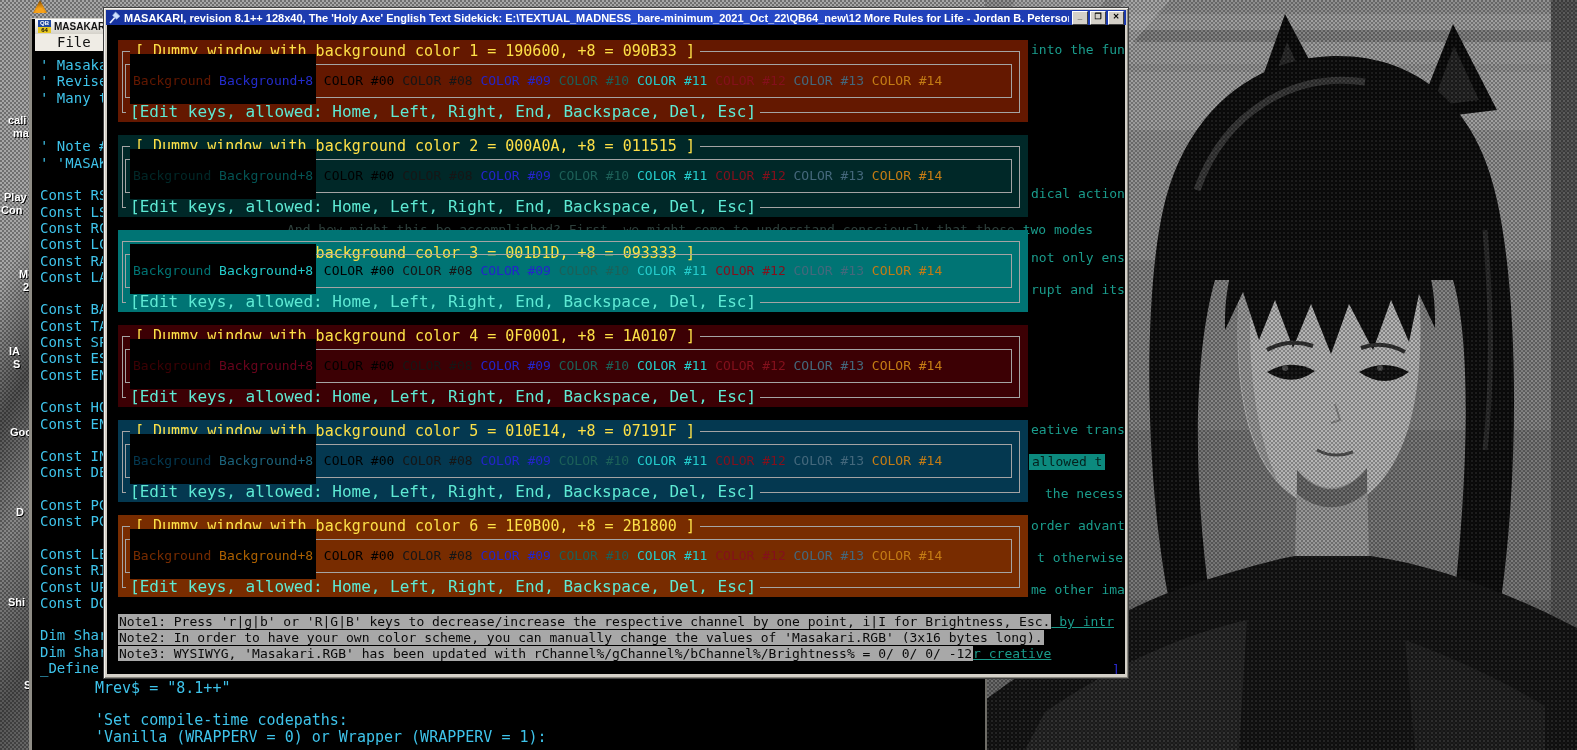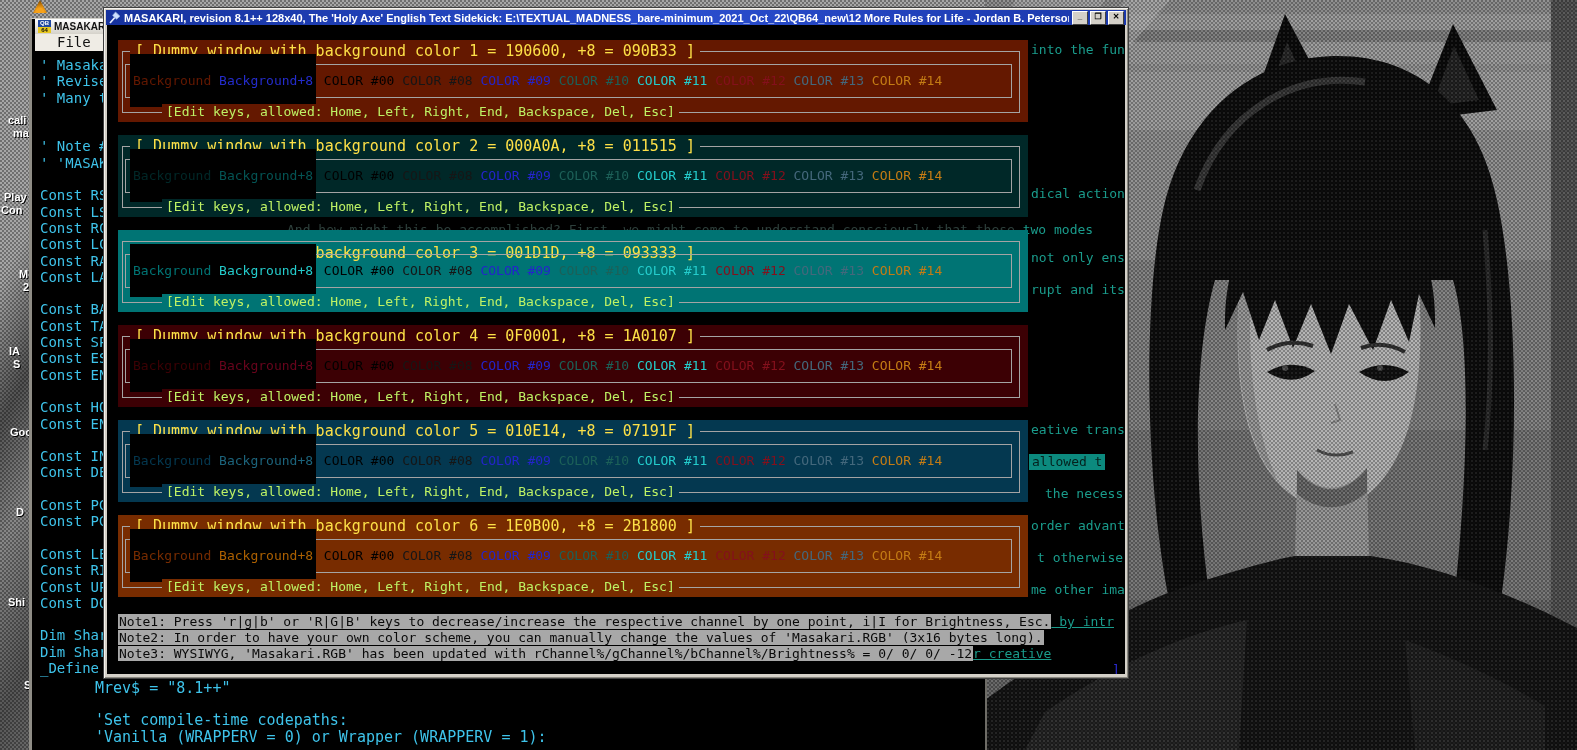--- a/index.html
+++ b/index.html
@@ -53,21 +53,21 @@
   .dw-topline{top:11px;}
   .dw-vl{position:absolute;width:1px;background:#a4a4a4;top:11px;bottom:9px;}
   .dw-vl.l{left:4px;} .dw-vl.r{right:8px;}
   .dw-title{position:absolute;left:12px;top:3px;padding:0 5px;color:#fde047;
     font-size:15px;line-height:16px;white-space:nowrap;}
   .dw-inner{position:absolute;left:7px;top:24px;right:16px;height:34px;border:1px solid #a4a4a4;
     white-space:nowrap;font-size:13px;line-height:16px;padding:8px 0 0 4px;box-sizing:border-box;}
   .dw-chip{background:#000;padding:19px 3px;}
   .dw-editrow{position:absolute;left:0;right:0;top:64px;height:16px;}
   .dw-editrow .ln{position:absolute;left:4px;right:8px;top:8px;height:1px;background:#a4a4a4;}
-  .dw-edit{position:absolute;left:8px;top:0;padding:0 4px;color:#bef264;font-size:13px;line-height:16px;white-space:nowrap;margin-left:36px;}
+  .dw-edit{position:absolute;left:8px;top:0;padding:0 4px;color:#5eead4;font-size:16px;line-height:16px;white-space:nowrap;}
   
   .frag{position:absolute;color:#1a9c8c;font-size:13px;line-height:16px;white-space:nowrap;}
   .frag.chip{background:#0c8a7e;color:#04211d;padding:0 3px;}
   #bg-line{position:absolute;left:180px;top:197px;font-size:13px;line-height:16px;white-space:nowrap;color:#2e403c;}
   #bg-line .hl{color:#1a9c8c;}
   
   .note-row{position:absolute;left:11px;font-size:13px;line-height:16px;white-space:nowrap;}
   .note-chip{background:#a8a8a8;color:#0a0a0a;padding:0 1px;}
   .note-suffix{color:#1a9c8c;text-decoration:underline;}
   #status-row{position:absolute;left:2px;top:637px;color:#2a2ad0;font-size:13px;line-height:16px;white-space:nowrap;}

